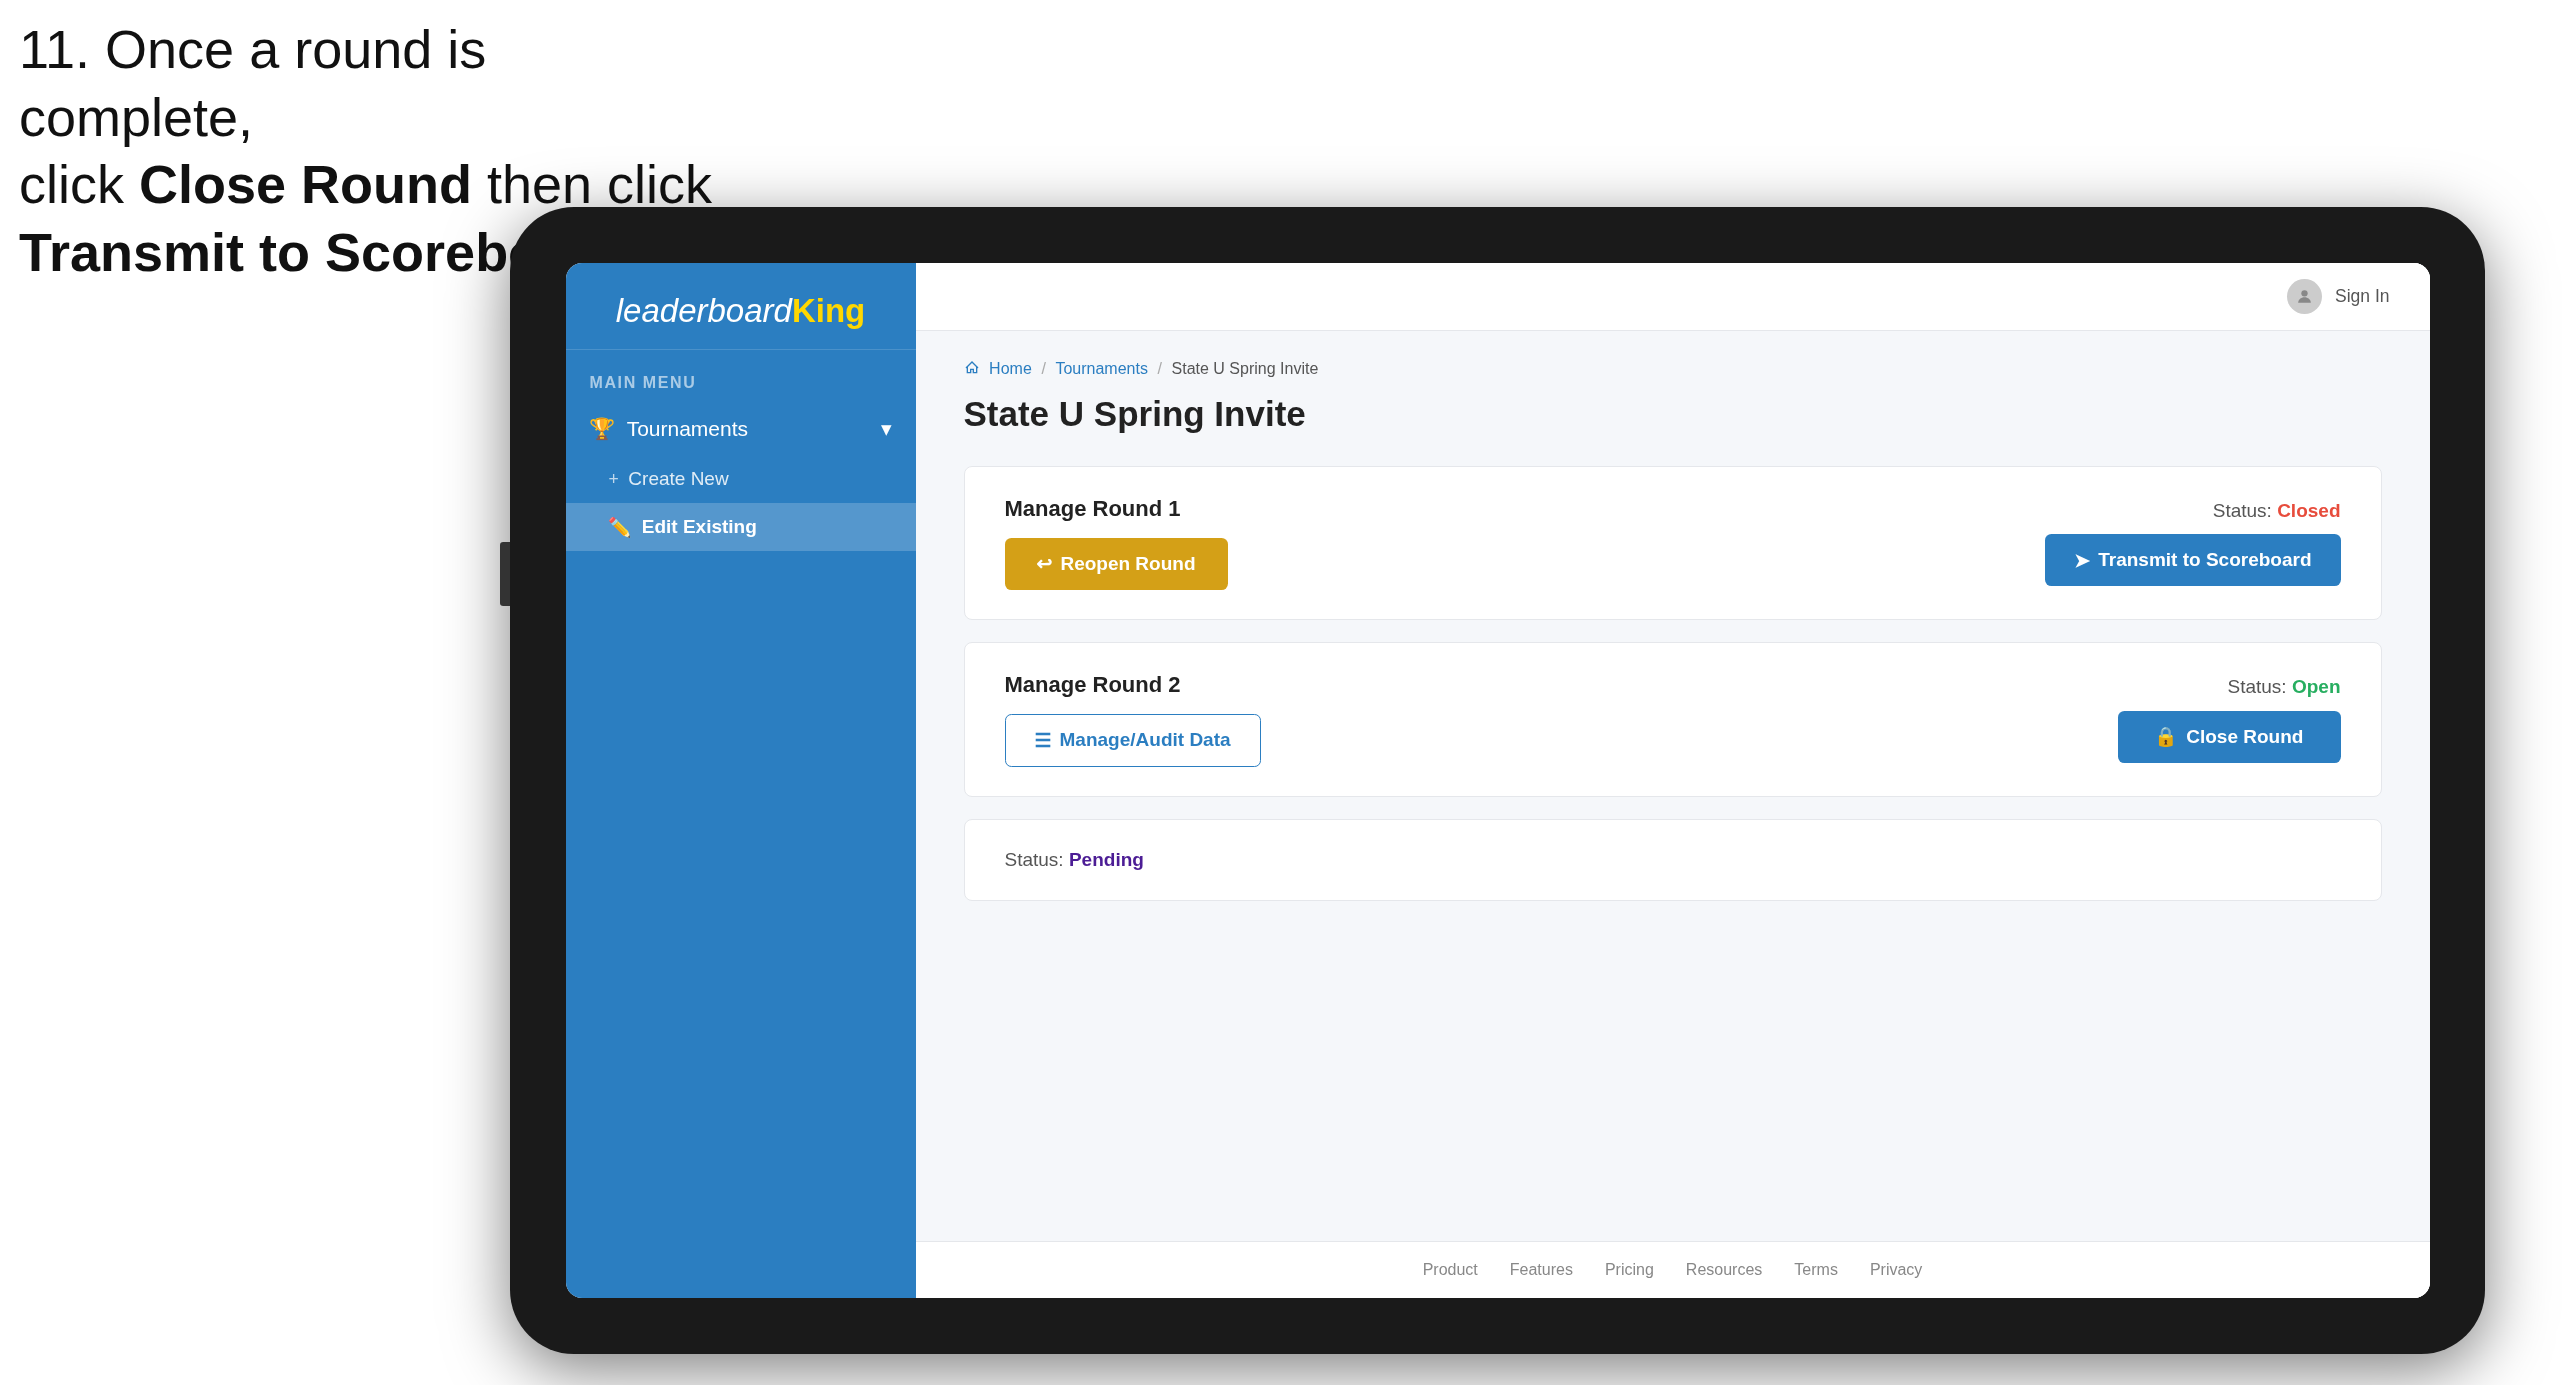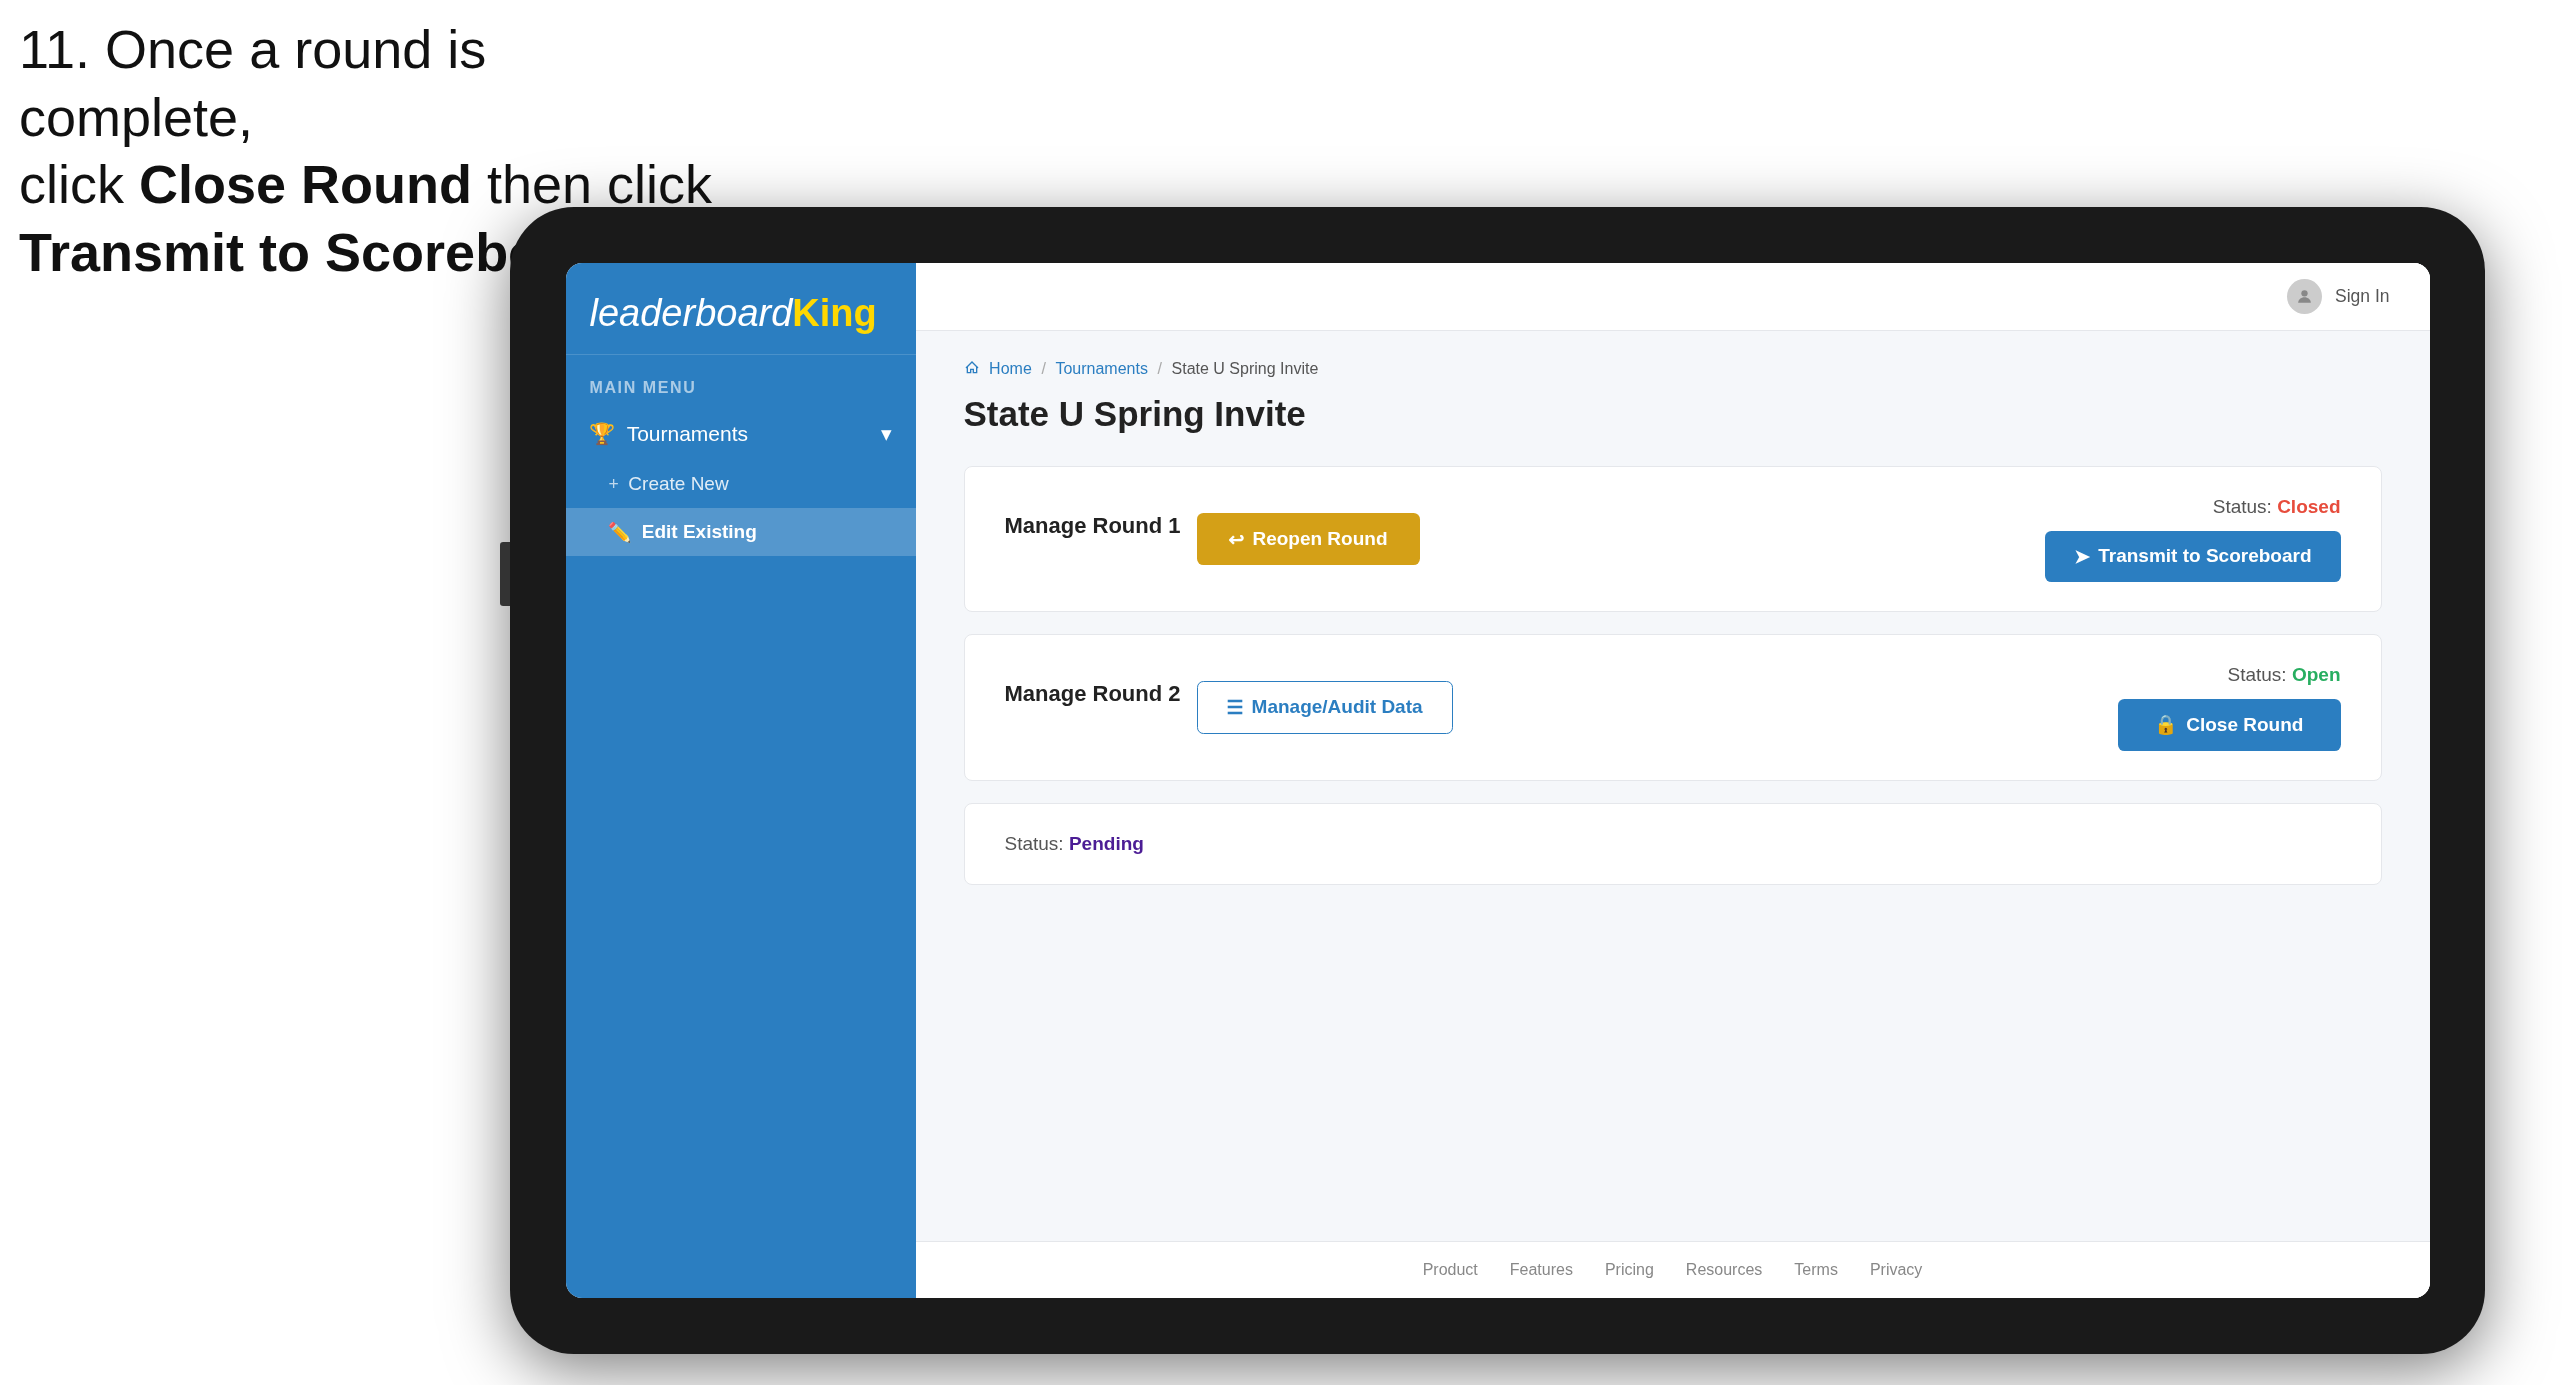--- a/index.html
+++ b/index.html
@@ -78,24 +78,25 @@
       flex-direction: column;
       flex-shrink: 0;
     }
 
     .sidebar-logo {
       padding: 29px 24px 19px;
       border-bottom: 0.8px solid rgba(255,255,255,0.15);
     }
 
     .logo-text {
-      font-size: 38px;
+      font-size: 33px;
       font-weight: 300;
       color: white;
       font-style: italic;
+      text-align: center;
     }
     .logo-text .king {
       font-weight: 800;
       font-style: normal;
       color: #ffd700;
     }
 
     .sidebar-main-menu {
       padding: 16px 0;
     }
@@ -225,21 +226,21 @@
       border: 0.8px solid #e5e7eb;
       padding: 29px 40px;
       margin-bottom: 22px;
       display: flex;
       align-items: center;
       justify-content: space-between;
     }
 
     .round-left {
       display: flex;
-      flex-direction: row;
+      flex-direction: column;
       gap: 16px;
     }
 
     .round-title {
       font-size: 22px;
       font-weight: 700;
       color: #222;
     }
 
     .round-right {

